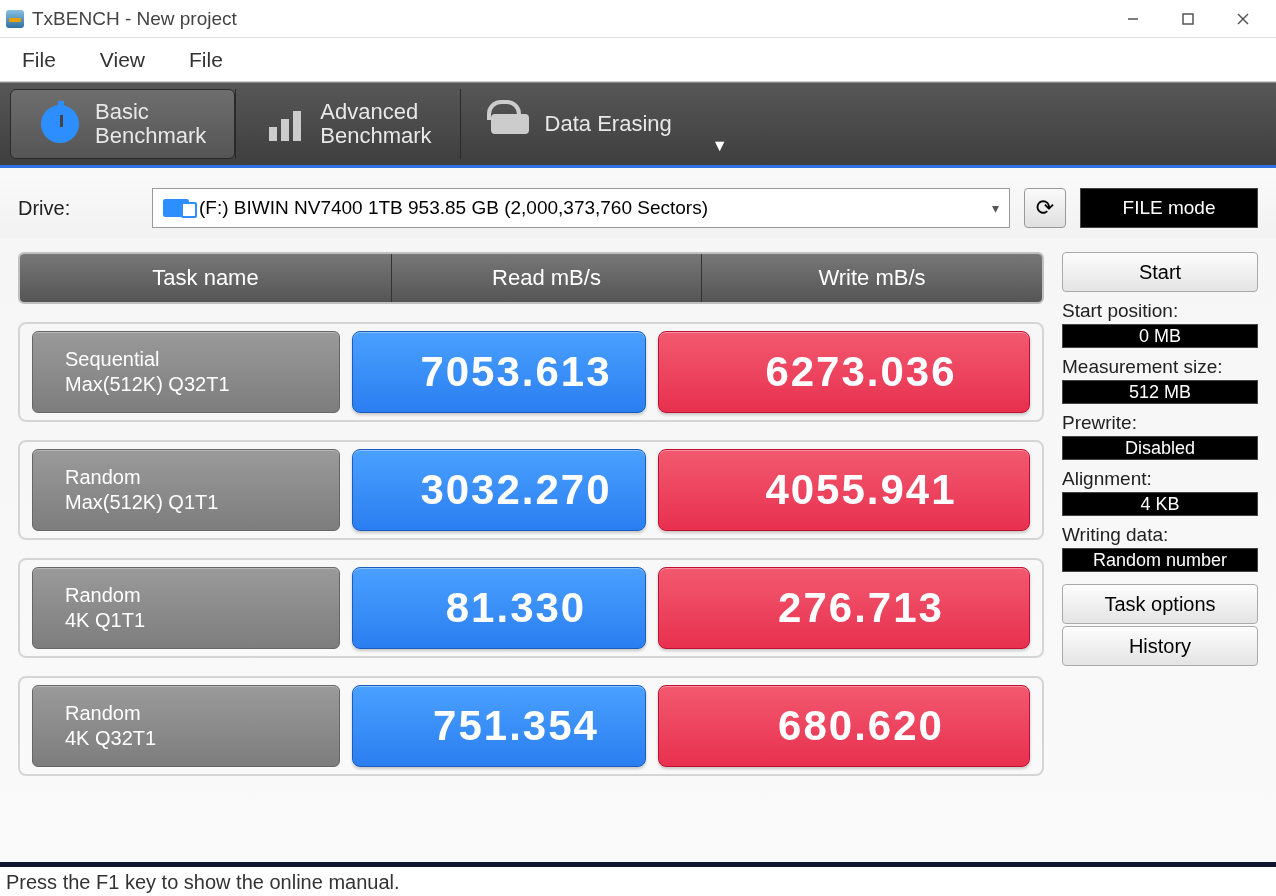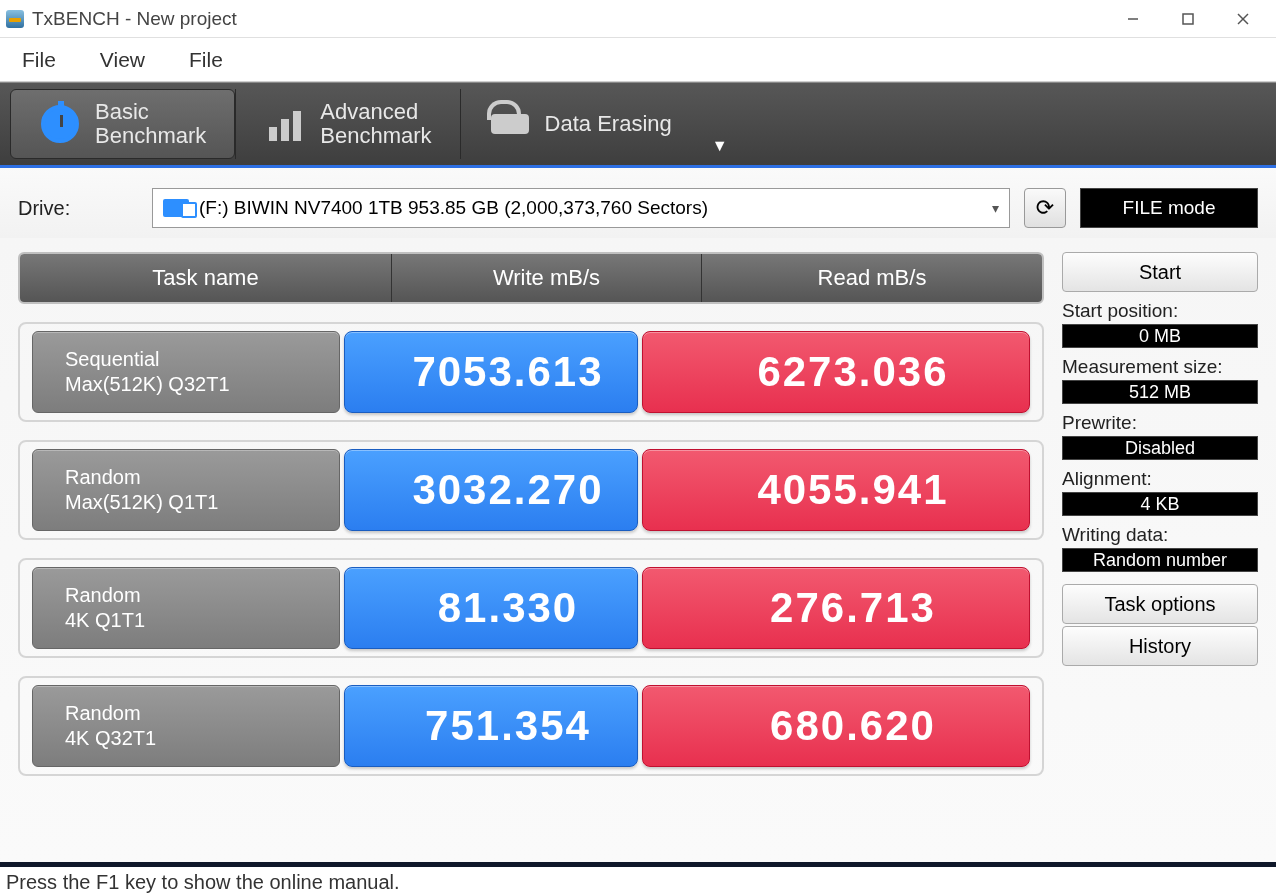--- a/index.html
+++ b/index.html
@@ -52,21 +52,21 @@
   
   .main { display:flex; padding: 14px 18px 0 18px; gap: 18px; flex: 1; background: linear-gradient(#f6f6f6,#fafafa); }
   .results-col { flex:1; display:flex; flex-direction:column; gap: 18px; }
 
   .header-row { display:flex; height:52px; border: 2px solid #c0c0c0; border-radius: 6px; overflow:hidden;}
   .header-cell { background: linear-gradient(#777,#555); color:#fff; font-size:22px; display:flex; align-items:center; justify-content:center; border-right:1px solid #333; }
   .header-cell:nth-child(1){ width:372px; }
   .header-cell:nth-child(2){ width:310px; }
   .header-cell:nth-child(3){ flex:1; border-right:none;}
 
-  .task-row { display:flex; height:100px; gap: 4px; padding: 0 12px; border: 2px solid #d5d5d5; border-radius: 8px; align-items:center; }
+  .task-row { display:flex; height:100px; gap: 12px; padding: 0 12px; border: 2px solid #d5d5d5; border-radius: 8px; align-items:center; }
   .task-name { width:308px; height:82px; border-radius:6px; background:linear-gradient(#9a9a9a,#7d7d7d); border:1px solid #666; color:#fff; font-size:20px; line-height:1.25; display:flex; flex-direction:column; justify-content:center; padding-left:32px; box-shadow: inset 0 1px 0 rgba(255,255,255,.3);}
   .val { height:82px; border-radius:8px; color:#fff; display:flex; align-items:center; justify-content:center; font-family: Arial, sans-serif; font-weight:bold; font-size:42px; letter-spacing:2px; box-shadow: inset 0 1px 0 rgba(255,255,255,.35), 0 2px 3px rgba(0,0,0,.2); padding-left: 34px;}
   .val.read { width:294px; background: linear-gradient(#4aa0ff,#2b7ef0); border:1px solid #1a5dc0;}
   .val.write { flex:1; background: linear-gradient(#f2596f,#e8304f); border:1px solid #c01030;}
 
   
   .side { width:196px; display:flex; flex-direction:column; gap: 2px; }
   .pill-btn { height:40px; background: linear-gradient(#fdfdfd,#e4e4e4); border:1px solid #aaa; border-radius:4px; font-size:20px; display:flex; align-items:center; justify-content:center;}
   .side-label { font-size:19px; color:#222; margin-top:6px; }
   .side-black { height:24px; background:#000; color:#fff; font-size:18px; display:flex; align-items:center; justify-content:center; border:1px solid #444; }
@@ -150,22 +150,22 @@
   <div class="refresh-btn">
       <span>⟳</span>
     </div>
   <div class="file-mode">FILE mode</div>
 </div>
 
 <div class="main">
   <div class="results-col">
     <div class="header-row">
       <div class="header-cell">Task name</div>
+      <div class="header-cell">Read mB/s</div>
       <div class="header-cell">Write mB/s</div>
-      <div class="header-cell">Read mB/s</div>
     </div>
 
     <div class="task-row">
       <div class="task-name">
           <span>Sequential</span>
           <span>Max(512K) Q32T1</span>
         </div>
       <div class="val read">7053.613</div>
       <div class="val write">6273.036</div>
     </div>

